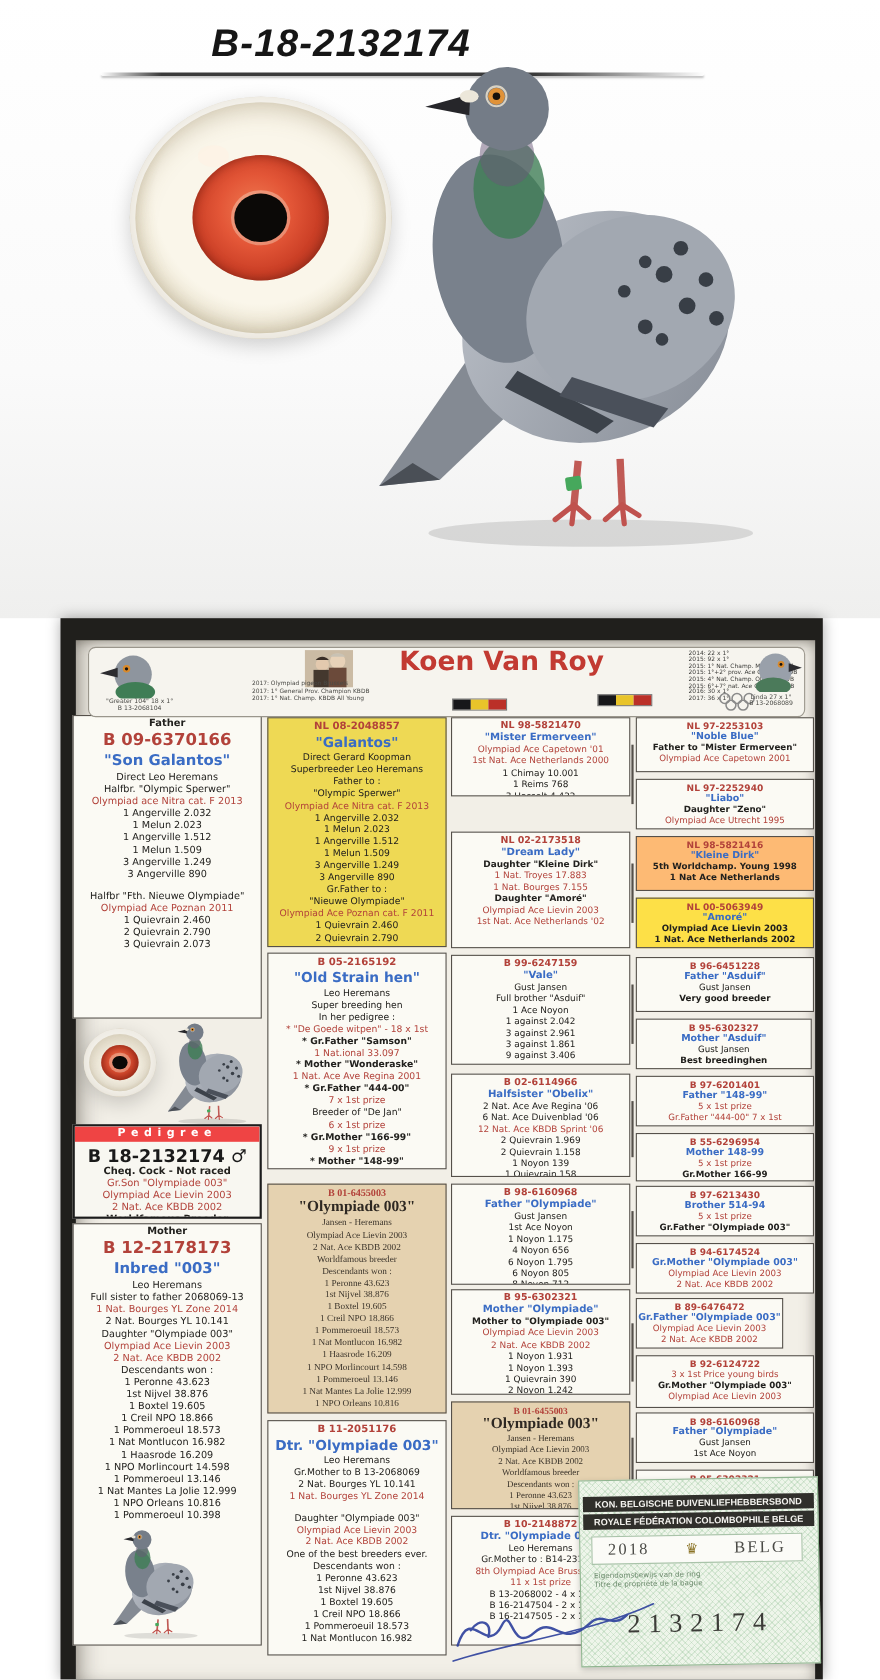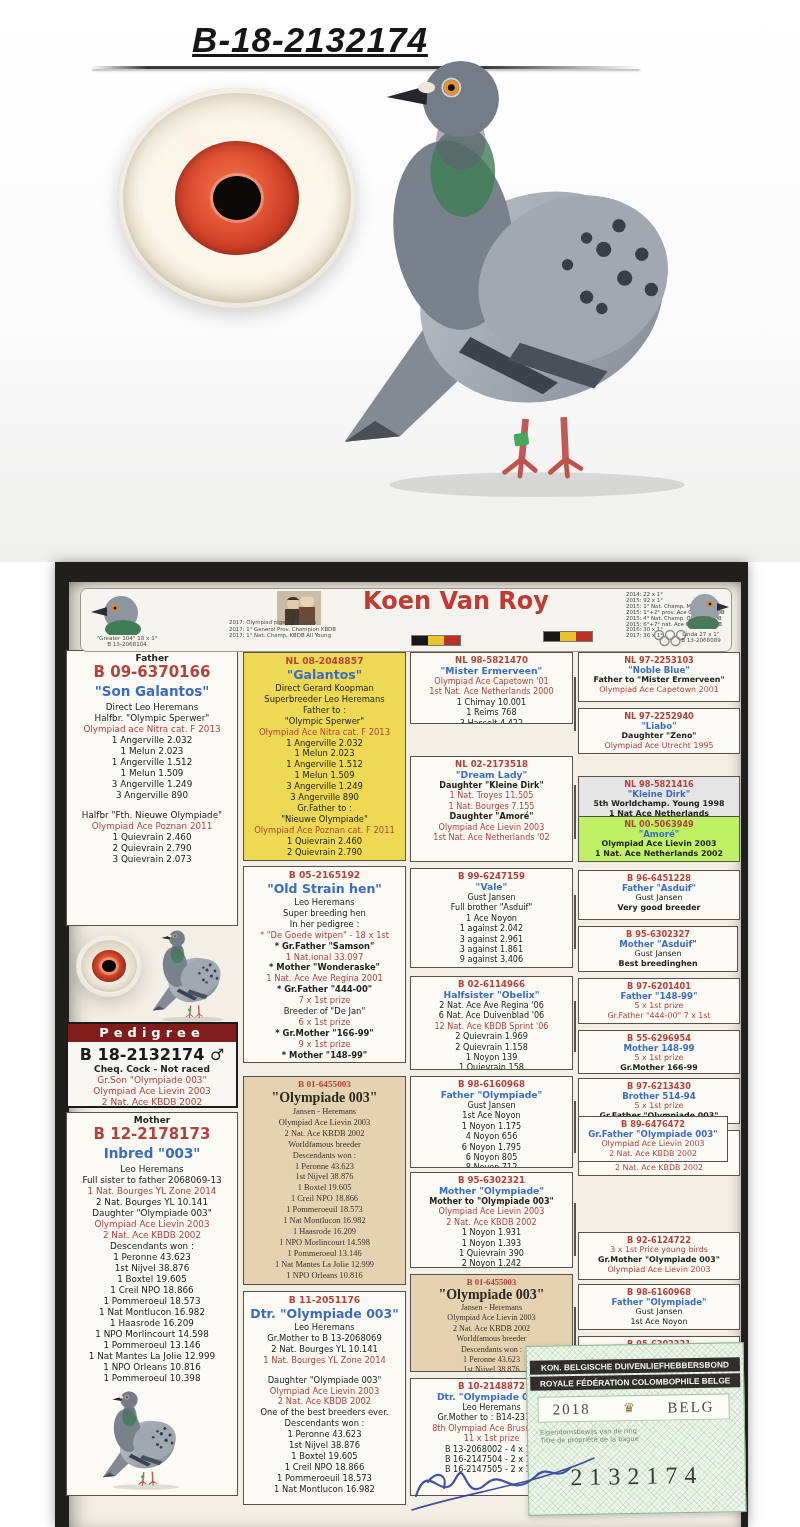--- a/index.html
+++ b/index.html
@@ -5,21 +5,21 @@
   html,body{margin:0;padding:0;background:#fff;}
   .canvas{position:relative;width:800px;height:1527px;margin:0 auto;overflow:hidden;
           font-family:"DejaVu Sans",sans-serif;background:#fff;}
   [data-interactable]{box-sizing:border-box;}
 
   
   .photo-area{position:absolute;left:0;top:0;width:800px;height:562px;
               background:linear-gradient(180deg,#ffffff 0%,#fafafa 60%,#efefee 100%);}
   .ring-title{position:absolute;left:150px;top:20px;margin:0;width:320px;text-align:center;
               font-family:"Liberation Sans",sans-serif;font-style:italic;font-weight:800;
-              font-size:35px;color:#161616;letter-spacing:1px;text-decoration:underline;}
+              font-size:35px;color:#161616;letter-spacing:1px;}
   .title-line{position:absolute;left:92px;top:66px;width:548px;height:3px;border-radius:2px;
               background:linear-gradient(90deg,rgba(50,50,50,0) 0%,#3a3a3a 10%,#3a3a3a 72%,rgba(50,50,50,0) 100%);
               box-shadow:0 2px 2px rgba(0,0,0,.25);}
   
   .eye{position:absolute;border-radius:50%;
        background:radial-gradient(circle at 50% 42%,#faf6ea 55%,#e9e2cd 72%,#d4ccb4 88%,#c4bca6 100%);
        box-shadow:inset 0 0 0 5px rgba(255,255,255,.65), inset 0 10px 22px rgba(130,110,70,.35),
                   inset 0 -8px 16px rgba(120,100,70,.28), 0 6px 18px rgba(0,0,0,.18);}
   .big-eye{left:118px;top:88px;width:238px;height:220px;}
   .eye .iris{position:absolute;inset:24%;border-radius:50%;
@@ -78,29 +78,29 @@
   .col1 .ln{font-size:8.8px;line-height:11px;}
   .col2 .ring{font-size:9.2px;} .col2 .title{font-size:12.5px;}
   .col2 .ln{font-size:8.4px;line-height:10.9px;}
   .col3 .ring{font-size:8.6px;} .col3 .title{font-size:9.2px;margin:0;}
   .col3 .ln{font-size:8.1px;line-height:10.4px;}
   .col4 .ring{font-size:8.2px;} .col4 .title{font-size:8.6px;margin:0;}
   .col4 .ln{font-size:7.9px;line-height:9.8px;}
 
   .yellow{background:#eed954;}
   .tan{background:#e5d2b0;}
-  .lblue{background:#e5e5e5;margin-top:16px;}
-  .mblue{background:#bef264;}
+  .lblue{background:#fdba74;}
+  .mblue{background:#fde047;}
   .serif, .serif .ln{font-family:"Liberation Serif",serif;}
   .serif .ln{font-weight:normal;color:#3a332a;}
   .serif .title{color:#2e2822;font-family:"Liberation Serif",serif;font-size:14px;}
 
   #pedigree-main{border:2px solid #1c1c1c;background:#f8f7f1;}
-  #pedigree-main .box-label{display:block;background:#7f1d1d;color:#fff;letter-spacing:5px;
-       font-size:13px;padding:1px 0 2px;margin:-2px -1px 3px;}
+  #pedigree-main .box-label{display:block;background:#ef4444;color:#fff;letter-spacing:5px;
+       font-size:10px;padding:1px 0 2px;margin:-2px -1px 3px;}
   #pedigree-main .ring{font-size:16px;}
   #pedigree-main .ln{font-size:9px;line-height:11px;}
 
   .conn{position:absolute;width:2px;background:#55504a;z-index:2;}
 
   
   .stamp{position:absolute;left:527px;top:1344px;width:218px;height:170px;z-index:8;
          transform:rotate(-1deg);background:
          repeating-linear-gradient(45deg,rgba(70,150,80,.14) 0 1px,transparent 1px 4px),
          repeating-linear-gradient(-45deg,rgba(70,150,80,.14) 0 1px,transparent 1px 4px),
@@ -407,21 +407,21 @@
       <div class="ln" data-interactable="false">1 Chimay 10.001</div>
       <div class="ln" data-interactable="false">1 Reims 768</div>
       <div class="ln" data-interactable="false">3 Hasselt 4.422</div>
       <div class="ln" data-interactable="false">3 Hasselt 1.983</div>
       <div class="ln b" data-interactable="false">"Mister Ermerveen" is father to :</div>
     </div>
   <div class="pbox col3" style="left:410px;top:756px;width:163px;height:106px" data-interactable="false">
       <div class="ring" data-interactable="false">NL 02-2173518</div>
       <div class="title" data-interactable="false">"Dream Lady"</div>
       <div class="ln b" data-interactable="false">Daughter "Kleine Dirk"</div>
-      <div class="ln r" data-interactable="false">1 Nat. Troyes 11.505</div>
+      <div class="ln r" data-interactable="false">1 Nat. Troyes 17.883</div>
       <div class="ln r" data-interactable="false">1 Nat. Bourges 7.155</div>
       <div class="ln b" data-interactable="false">Daughter "Amoré"</div>
       <div class="ln r" data-interactable="false">Olympiad Ace Lievin 2003</div>
       <div class="ln r" data-interactable="false">1st Nat. Ace Netherlands '02</div>
     </div>
   <div class="pbox col3" style="left:410px;top:868px;width:163px;height:100px" data-interactable="false">
       <div class="ring" data-interactable="false">B 99-6247159</div>
       <div class="title" data-interactable="false">"Vale"</div>
       <div class="ln" data-interactable="false">Gust Jansen</div>
       <div class="ln" data-interactable="false">Full brother "Asduif"</div>
@@ -540,21 +540,21 @@
       <div class="title" data-interactable="false">Brother 514-94</div>
       <div class="ln r" data-interactable="false">5 x 1st prize</div>
       <div class="ln b" data-interactable="false">Gr.Father "Olympiade 003"</div>
     </div>
   <div class="pbox col4" style="left:578px;top:1130px;width:162px;height:46px" data-interactable="false">
       <div class="ring" data-interactable="false">B 94-6174524</div>
       <div class="title" data-interactable="false">Gr.Mother "Olympiade 003"</div>
       <div class="ln r" data-interactable="false">Olympiad Ace Lievin 2003</div>
       <div class="ln r" data-interactable="false">2 Nat. Ace KBDB 2002</div>
     </div>
-  <div class="pbox col4" style="left:578px;top:1116px;width:150px;height:46px" data-interactable="false">
+  <div class="pbox col4" style="left:578px;top:1180px;width:134px;height:46px" data-interactable="false">
       <div class="ring" data-interactable="false">B 89-6476472</div>
       <div class="title" data-interactable="false">Gr.Father "Olympiade 003"</div>
       <div class="ln r" data-interactable="false">Olympiad Ace Lievin 2003</div>
       <div class="ln r" data-interactable="false">2 Nat. Ace KBDB 2002</div>
     </div>
   <div class="pbox col4" style="left:578px;top:1232px;width:162px;height:48px" data-interactable="false">
       <div class="ring" data-interactable="false">B 92-6124722</div>
       <div class="ln r" data-interactable="false">3 x 1st Price young birds</div>
       <div class="ln b" data-interactable="false">Gr.Mother "Olympiade 003"</div>
       <div class="ln r" data-interactable="false">Olympiad Ace Lievin 2003</div>

